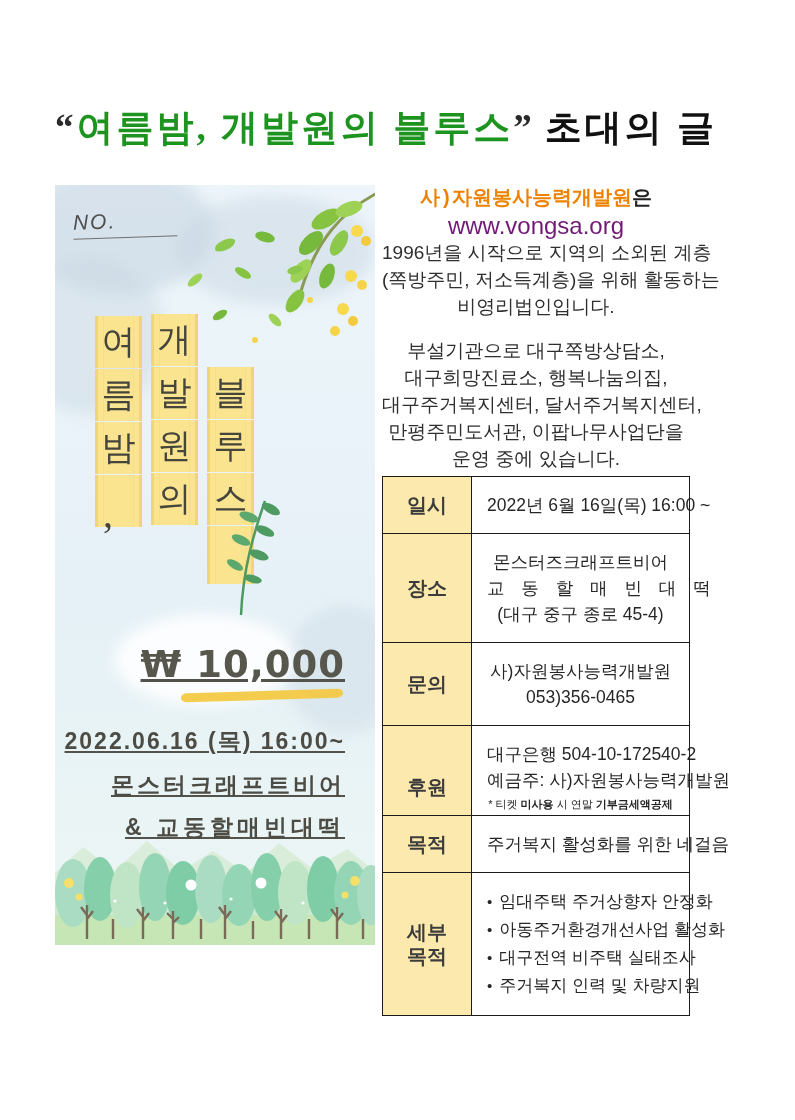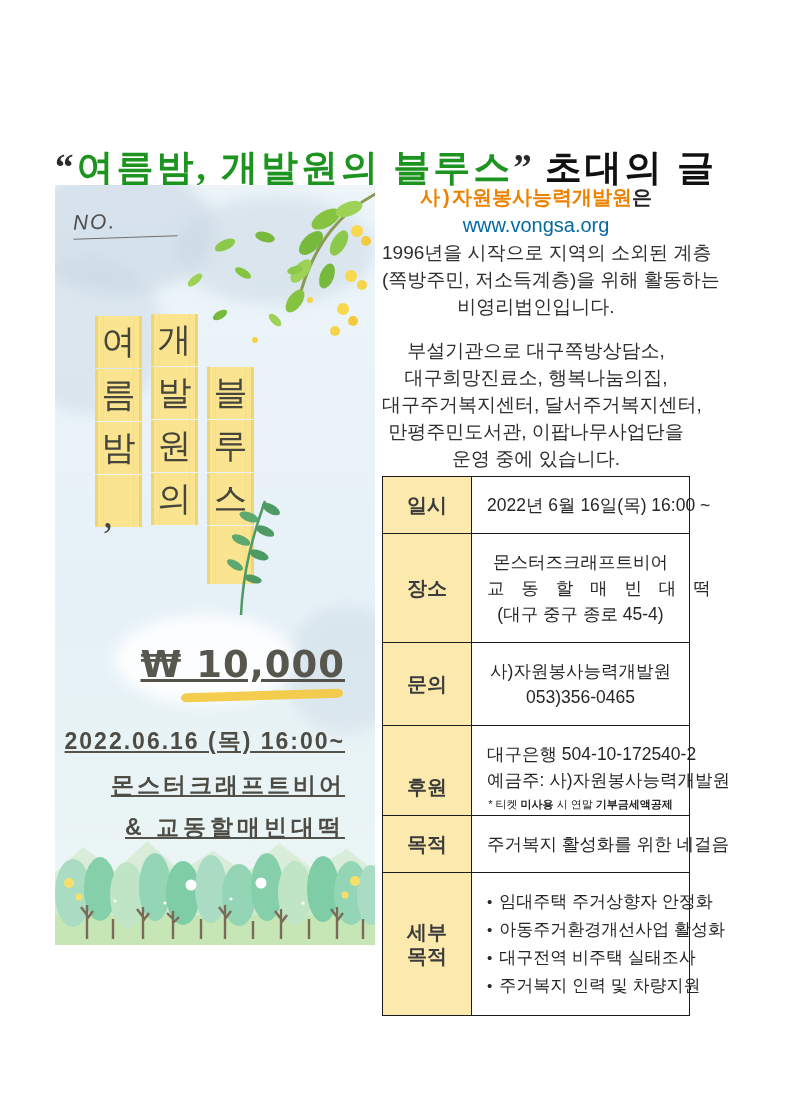--- a/index.html
+++ b/index.html
@@ -4,21 +4,21 @@
 <style>
   html,body{margin:0;padding:0;}
   body{
     width:795px;height:1120px;position:relative;background:#ffffff;
     font-family:"Liberation Sans","DejaVu Sans",sans-serif;overflow:hidden;
   }
   
   .page-title{
     position:absolute;left:55px;top:103px;width:700px;
     font-family:"Liberation Serif","DejaVu Serif",serif;
-    font-weight:bold;font-size:37px;letter-spacing:3px;color:#1b1b1b;white-space:nowrap;margin-top:40px;
+    font-weight:bold;font-size:37px;letter-spacing:3px;color:#1b1b1b;white-space:nowrap;
   }
   .page-title .quote{color:#2a2a2a;}
   .page-title .green{color:#1e9420;}
   .page-title .suffix{color:#111;margin-left:10px;}
 
   
   .poster{
     position:absolute;left:55px;top:185px;width:320px;height:760px;overflow:hidden;
     background:linear-gradient(180deg,#edf5fa 0%,#e6f1f7 55%,#ecf6f4 100%);
   }
@@ -55,21 +55,21 @@
   .brush{height:9px;width:162px;background:#f3c945;border-radius:6px/4px;transform:rotate(-1.8deg);margin:5px 2px 0 auto;opacity:.95;}
   .hand-line{font-size:23px;letter-spacing:2px;color:#4c4c45;font-weight:600;}
   .hl-date{margin-top:26px;}
   .hl-v1{margin-top:13px;letter-spacing:3px;}
   .hl-v2{margin-top:11px;letter-spacing:4px;}
 
   
   .about{position:absolute;left:382px;top:186px;width:308px;text-align:center;color:#2e2e2e;}
   .org-line{font-size:20px;font-weight:bold;color:#ee8200;line-height:26px;font-family:Liberation Mono, monospace;}
   .org-line .suffix{color:#222;}
-  .website{font-size:20px;line-height:27px;color:#0369a1;}
+  .website{font-size:24px;line-height:27px;color:#701a75;}
   .para-line{font-size:19px;line-height:27px;white-space:nowrap;}
   .gap{height:17px;}
 
   
   .info-table{position:absolute;left:382px;width:308px;border-collapse:collapse;table-layout:fixed;background:#fff;}
   .t1{top:476px;}
   .t2{top:815px;}
   .info-table td{border:1.7px solid #1b1b1b;vertical-align:middle;padding:15px;}
   .label-cell{
     width:58px;background:#fce9ad;text-align:center;

